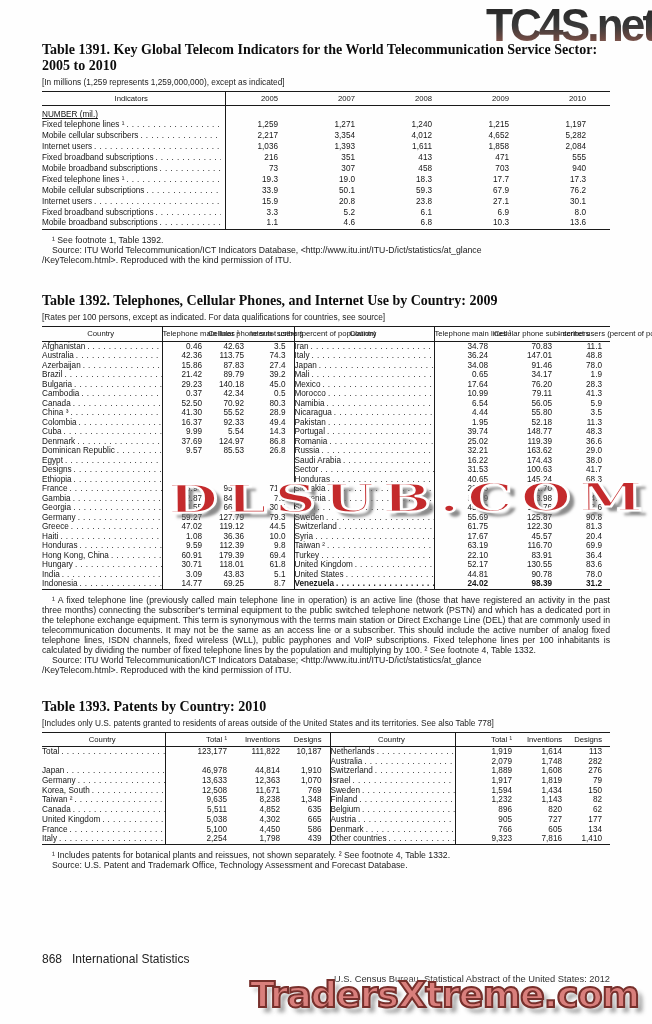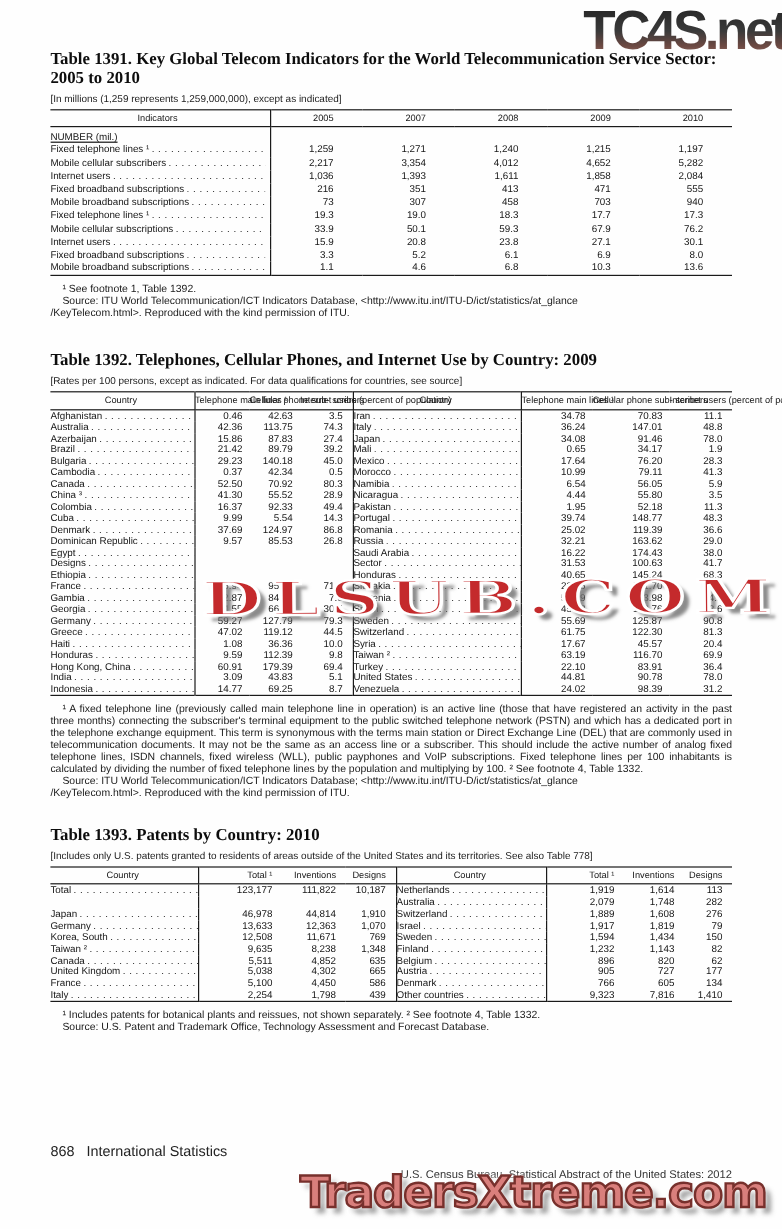--- a/index.html
+++ b/index.html
@@ -758,20 +758,40 @@
                 <span class="ld"></span>
               </div>
             </td>
             <td class="num rp">22.10</td>
             <td class="num rp">83.91</td>
             <td class="num n3 rp">36.4</td>
           </tr>
           <tr>
             <td class="vr lp">
               <div class="namecell">
+                <span class="nm">Hungary</span>
+                <span class="ld"></span>
+              </div>
+            </td>
+            <td class="num lp">30.71</td>
+            <td class="num lp">118.01</td>
+            <td class="num n3 vr2 lp">61.8</td>
+            <td class="vr rp">
+              <div class="namecell">
+                <span class="nm">United Kingdom</span>
+                <span class="ld"></span>
+              </div>
+            </td>
+            <td class="num rp">52.17</td>
+            <td class="num rp">130.55</td>
+            <td class="num n3 rp">83.6</td>
+          </tr>
+          <tr>
+            <td class="vr lp">
+              <div class="namecell">
                 <span class="nm">India</span>
                 <span class="ld"></span>
               </div>
             </td>
             <td class="num lp">3.09</td>
             <td class="num lp">43.83</td>
             <td class="num n3 vr2 lp">5.1</td>
             <td class="vr rp">
               <div class="namecell">
                 <span class="nm">United States</span>

